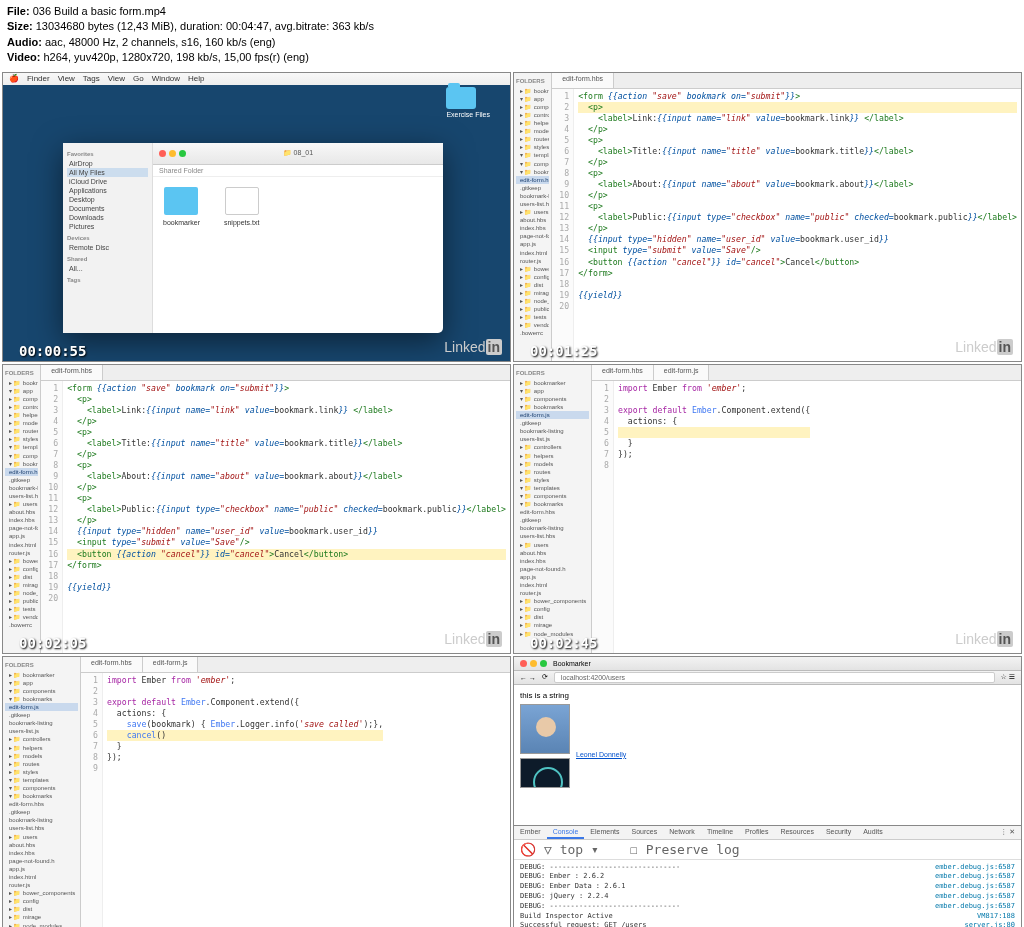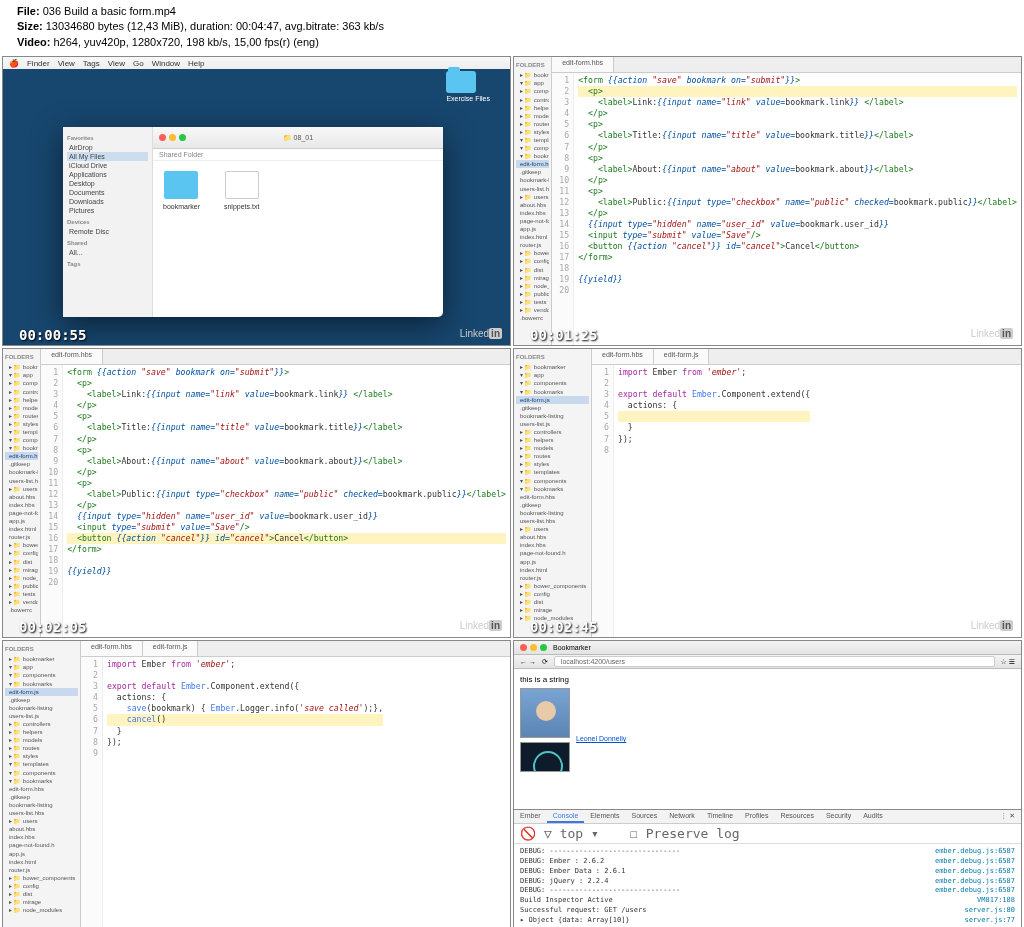--- a/index.html
+++ b/index.html
@@ -1,22 +1,22 @@
 <!DOCTYPE html>
 <html><head>
 <meta charset="utf-8">
 <style>
   * { margin: 0; padding: 0; box-sizing: border-box; }
   body { background: #fff; font-family: Arial, sans-serif; font-size: 10px; width: 1024px; }
-  .header-info { padding: 4px 17px; font-size: 11px; font-weight: bold; color: #000; line-height: 1.4; }
+  .header-info { padding: 4px 7px; font-size: 11px; font-weight: bold; color: #000; line-height: 1.4; }
   .header-info span { font-weight: normal; }
   .grid { display: grid; grid-template-columns: 1fr 1fr; grid-template-rows: repeat(3, 290px); gap: 2px; padding: 2px; }
   .panel { position: relative; border: 1px solid #888; background: #fff; overflow: hidden; }
   .timestamp { position: absolute; bottom: 2px; left: 16px; color: #fff; font-size: 14px; font-weight: bold; text-shadow: 1px 1px 2px #000; z-index: 10; font-family: monospace; }
-  .linkedin { position: absolute; bottom: 6px; right: 8px; color: #ccc; font-size: 10px; z-index: 10; }
+  .linkedin { position: absolute; bottom: 6px; right: 8px; color: #ccc; font-size: 14px; z-index: 10; }
   .ln-box { display: inline-block; background: #ccc; color: #555; padding: 0 2px; border-radius: 2px; font-weight: bold; }
 
   
   .desktop { background: #17466e; height: 100%; position: relative; }
   .menubar { background: linear-gradient(#f8f8f8,#eee); height: 12px; display: flex; align-items: center; padding: 0 6px; font-size: 8px; color: #333; gap: 8px; }
   .folder-icon { position: absolute; top: 14px; right: 20px; text-align: center; color: #fff; font-size: 7px; }
   .folder-icon .fldr { width: 30px; height: 22px; background: #5bc5f2; border-radius: 3px; margin-bottom: 2px; position: relative; }
   .folder-icon .fldr::before { content:''; position: absolute; top:-4px; left:2px; width:12px; height:4px; background:#5bc5f2; border-radius:2px 2px 0 0; }
   .finder { position: absolute; top: 70px; left: 60px; width: 380px; height: 190px; background: #fff; border-radius: 5px; box-shadow: 0 8px 30px rgba(0,0,0,0.5); display: flex; }
   .finder-sidebar { width: 90px; background: #f2f2f2; border-right: 1px solid #ddd; font-size: 7px; padding: 4px; }
@@ -70,20 +70,21 @@
   .dt-body .src { float: right; color: #888; }
   .dt-body .ln { color: #07a; }
   .dt-body .dbg { color: #333; }
 </style>
 </head>
 <body>
 
 <div class="header-info">
   <div><b>File:</b> <span>036 Build a basic form.mp4</span></div>
   <div><b>Size:</b> <span>13034680 bytes (12,43 MiB), duration: 00:04:47, avg.bitrate: 363 kb/s</span></div>
+  <div><b>Audio:</b> <span>aac, 48000 Hz, 2 channels, s16, 160 kb/s (eng)</span></div>
   <div><b>Video:</b> <span>h264, yuv420p, 1280x720, 198 kb/s, 15,00 fps(r) (eng)</span></div>
 </div>
 
 <div class="grid">
 
   <div class="panel">
     <div class="desktop">
       <div class="menubar">
         <span>🍎</span>
         <span>Finder</span>

